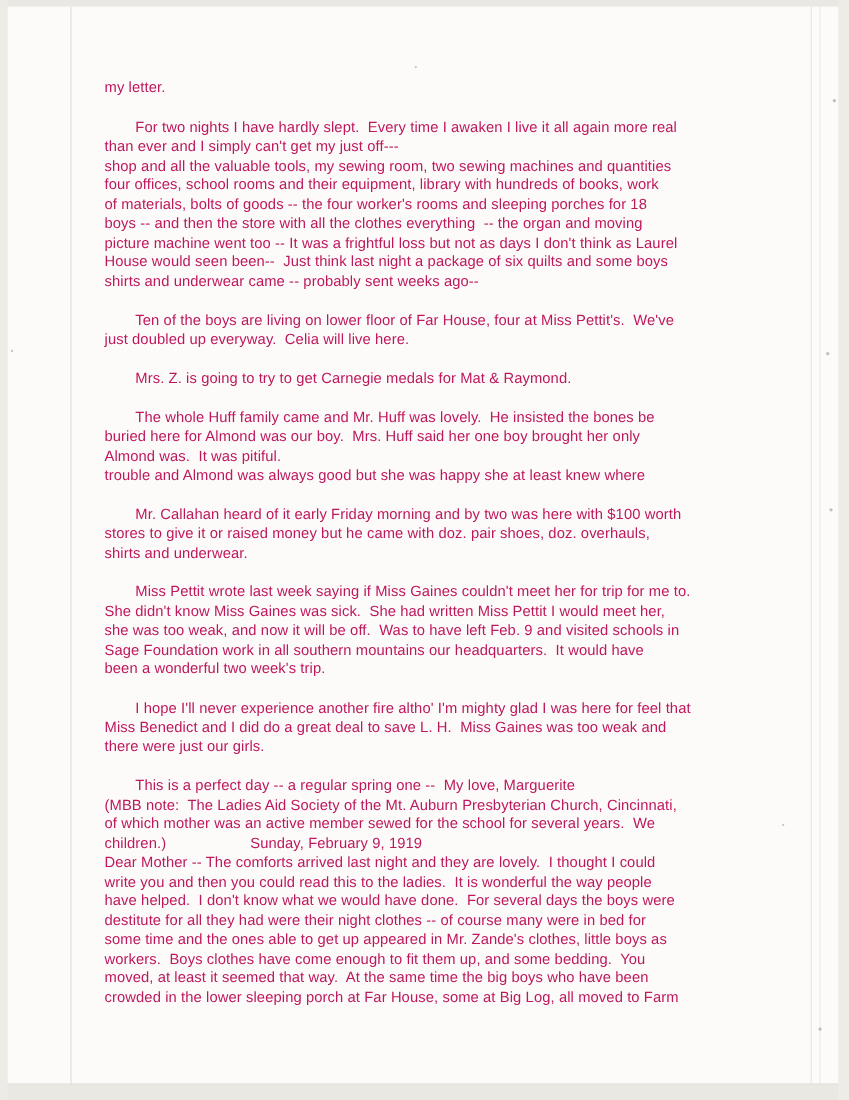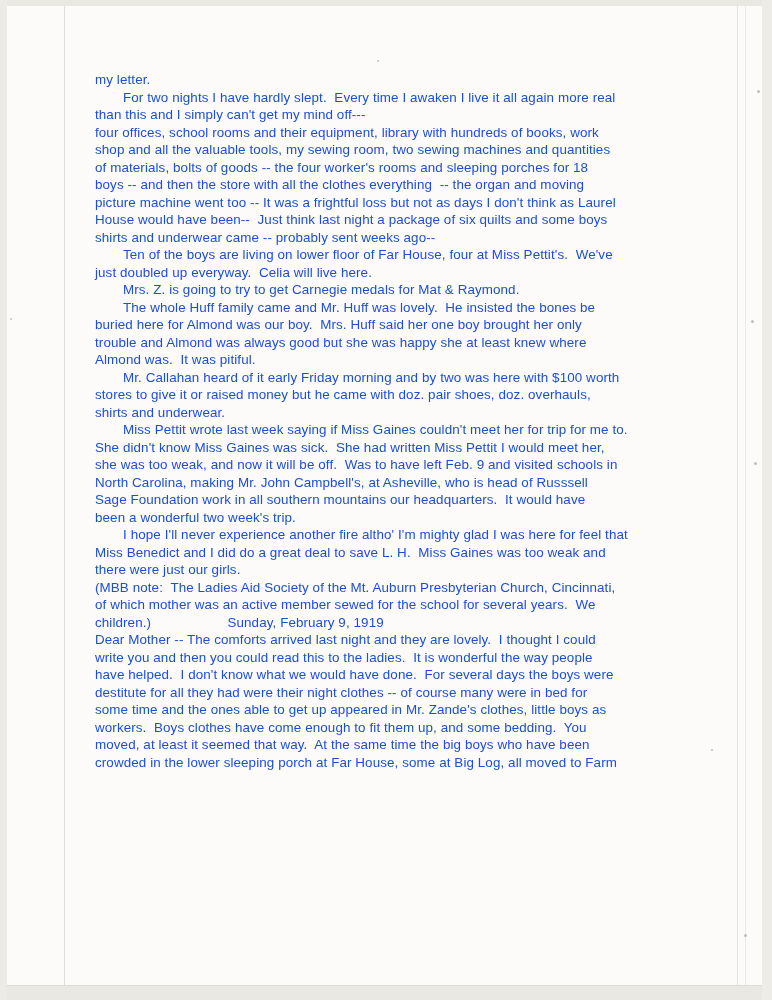--- a/index.html
+++ b/index.html
@@ -29,27 +29,27 @@
   .speck.s3{left:10px;top:318px;width:2px;height:2px;}
   .speck.s4{left:754px;top:462px;}
   .speck.s5{left:744px;top:934px;}
   .speck.s6{left:711px;top:749px;width:2px;height:2px;}
   .speck.s7{left:377px;top:60px;width:2px;height:2px;}
 
   .letter-body{
     position:absolute;
     left:95px;top:71px;
     width:615px;
-    color:#1d4ed8;
+    color:#be185d;
     font-size:13.4px;
     line-height:17.5px;
     letter-spacing:0.1px;
   }
   .line{white-space:pre;height:17.5px;overflow:visible;}
-  .line.indent{padding-left:28px;}
+  .line.indent{padding-left:28px;margin-top:18px;}
 </style>
 </head>
 <body>
 
 <div class="scan-page">
   <div class="edge-top"></div>
   <div class="edge-bottom"></div>
   <div class="edge-left"></div>
   <div class="edge-right"></div>
   <div class="fold-line-left"></div>
@@ -61,47 +61,47 @@
   <div class="speck s2"></div>
   <div class="speck s3"></div>
   <div class="speck s4"></div>
   <div class="speck s5"></div>
   <div class="speck s6"></div>
   <div class="speck s7"></div>
 
   <div class="letter-body">
       <div class="line">my letter.</div>
       <div class="line indent">For two nights I have hardly slept.  Every time I awaken I live it all again more real</div>
-      <div class="line">than this and I simply can't get my mind off---</div>
+      <div class="line">than ever and I simply can't get my just off---</div>
+      <div class="line">shop and all the valuable tools, my sewing room, two sewing machines and quantities</div>
       <div class="line">four offices, school rooms and their equipment, library with hundreds of books, work</div>
-      <div class="line">shop and all the valuable tools, my sewing room, two sewing machines and quantities</div>
       <div class="line">of materials, bolts of goods -- the four worker's rooms and sleeping porches for 18</div>
       <div class="line">boys -- and then the store with all the clothes everything  -- the organ and moving</div>
       <div class="line">picture machine went too -- It was a frightful loss but not as days I don't think as Laurel</div>
-      <div class="line">House would have been--  Just think last night a package of six quilts and some boys</div>
+      <div class="line">House would seen been--  Just think last night a package of six quilts and some boys</div>
       <div class="line">shirts and underwear came -- probably sent weeks ago--</div>
       <div class="line indent">Ten of the boys are living on lower floor of Far House, four at Miss Pettit's.  We've</div>
       <div class="line">just doubled up everyway.  Celia will live here.</div>
       <div class="line indent">Mrs. Z. is going to try to get Carnegie medals for Mat &amp; Raymond.</div>
       <div class="line indent">The whole Huff family came and Mr. Huff was lovely.  He insisted the bones be</div>
       <div class="line">buried here for Almond was our boy.  Mrs. Huff said her one boy brought her only</div>
+      <div class="line">Almond was.  It was pitiful.</div>
       <div class="line">trouble and Almond was always good but she was happy she at least knew where</div>
-      <div class="line">Almond was.  It was pitiful.</div>
       <div class="line indent">Mr. Callahan heard of it early Friday morning and by two was here with $100 worth</div>
       <div class="line">stores to give it or raised money but he came with doz. pair shoes, doz. overhauls,</div>
       <div class="line">shirts and underwear.</div>
       <div class="line indent">Miss Pettit wrote last week saying if Miss Gaines couldn't meet her for trip for me to.</div>
       <div class="line">She didn't know Miss Gaines was sick.  She had written Miss Pettit I would meet her,</div>
       <div class="line">she was too weak, and now it will be off.  Was to have left Feb. 9 and visited schools in</div>
-      <div class="line">North Carolina, making Mr. John Campbell's, at Asheville, who is head of Russsell</div>
       <div class="line">Sage Foundation work in all southern mountains our headquarters.  It would have</div>
       <div class="line">been a wonderful two week's trip.</div>
       <div class="line indent">I hope I'll never experience another fire altho' I'm mighty glad I was here for feel that</div>
       <div class="line">Miss Benedict and I did do a great deal to save L. H.  Miss Gaines was too weak and</div>
       <div class="line">there were just our girls.</div>
+      <div class="line indent">This is a perfect day -- a regular spring one --  My love, Marguerite</div>
       <div class="line">(MBB note:  The Ladies Aid Society of the Mt. Auburn Presbyterian Church, Cincinnati,</div>
       <div class="line">of which mother was an active member sewed for the school for several years.  We</div>
       <div class="line">children.)&nbsp;&nbsp;&nbsp;&nbsp;&nbsp;&nbsp;&nbsp;&nbsp;&nbsp;&nbsp;&nbsp;&nbsp;&nbsp;&nbsp;&nbsp;&nbsp;&nbsp;&nbsp;&nbsp;&nbsp;Sunday, February 9, 1919</div>
       <div class="line">Dear Mother -- The comforts arrived last night and they are lovely.  I thought I could</div>
       <div class="line">write you and then you could read this to the ladies.  It is wonderful the way people</div>
       <div class="line">have helped.  I don't know what we would have done.  For several days the boys were</div>
       <div class="line">destitute for all they had were their night clothes -- of course many were in bed for</div>
       <div class="line">some time and the ones able to get up appeared in Mr. Zande's clothes, little boys as</div>
       <div class="line">workers.  Boys clothes have come enough to fit them up, and some bedding.  You</div>
       <div class="line">moved, at least it seemed that way.  At the same time the big boys who have been</div>

